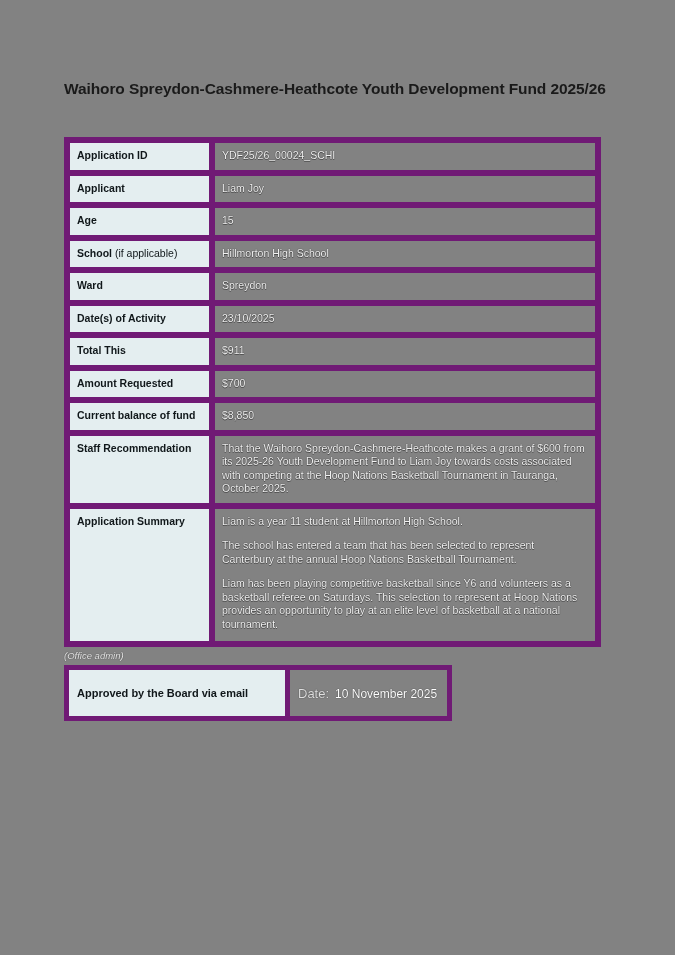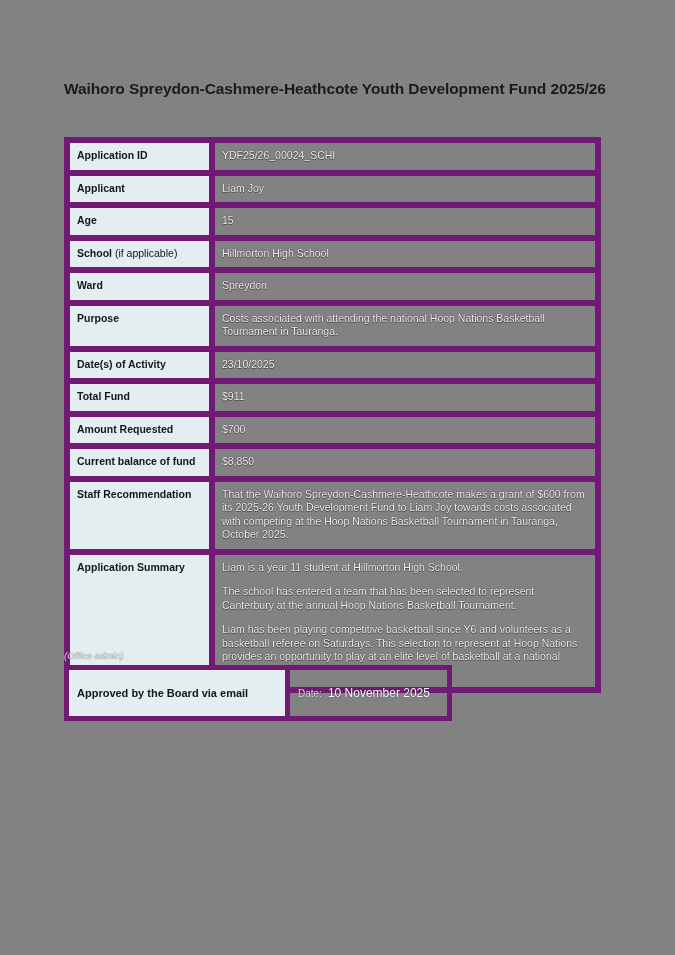--- a/index.html
+++ b/index.html
@@ -109,21 +109,21 @@
     background: #e4eef0;
     font-weight: bold;
     color: #10171a;
   }
   .approval-table td.date-cell {
     background: transparent;
     color: #f2f2f2;
     vertical-align: middle;
   }
   .date-label {
-    font-size: 10px;
+    font-size: 13px;
     color: #e0e0e0;
     text-shadow: 0 0 1px rgba(0,0,0,0.85);
     vertical-align: baseline;
   }
   .date-value {
     font-size: 12px;
     color: #ffffff;
     margin-left: 6px;
     text-shadow: 0 0 1px rgba(0,0,0,0.85);
     vertical-align: baseline;
@@ -157,32 +157,28 @@
       <tr>
         <td class="label"><span>School</span><span class="normal"> (if applicable)</span></td>
         <td class="value">Hillmorton High School</td>
       </tr>
 
       <tr>
         <td class="label"><span>Ward</span></td>
         <td class="value">Spreydon</td>
       </tr>
 
-      <tr>
-        <td class="label"><span>Purpose</span></td>
-        <td class="value">Costs associated with attending the national Hoop Nations Basketball Tournament in Tauranga.</td>
-      </tr>
 
       <tr>
         <td class="label"><span>Date(s) of Activity</span></td>
         <td class="value">23/10/2025</td>
       </tr>
 
       <tr>
-        <td class="label"><span>Total Fund</span></td>
+        <td class="label"><span>Total This</span></td>
         <td class="value">$911</td>
       </tr>
 
       <tr>
         <td class="label"><span>Amount Requested</span></td>
         <td class="value">$700</td>
       </tr>
 
       <tr>
         <td class="label"><span>Current balance of fund</span></td>

